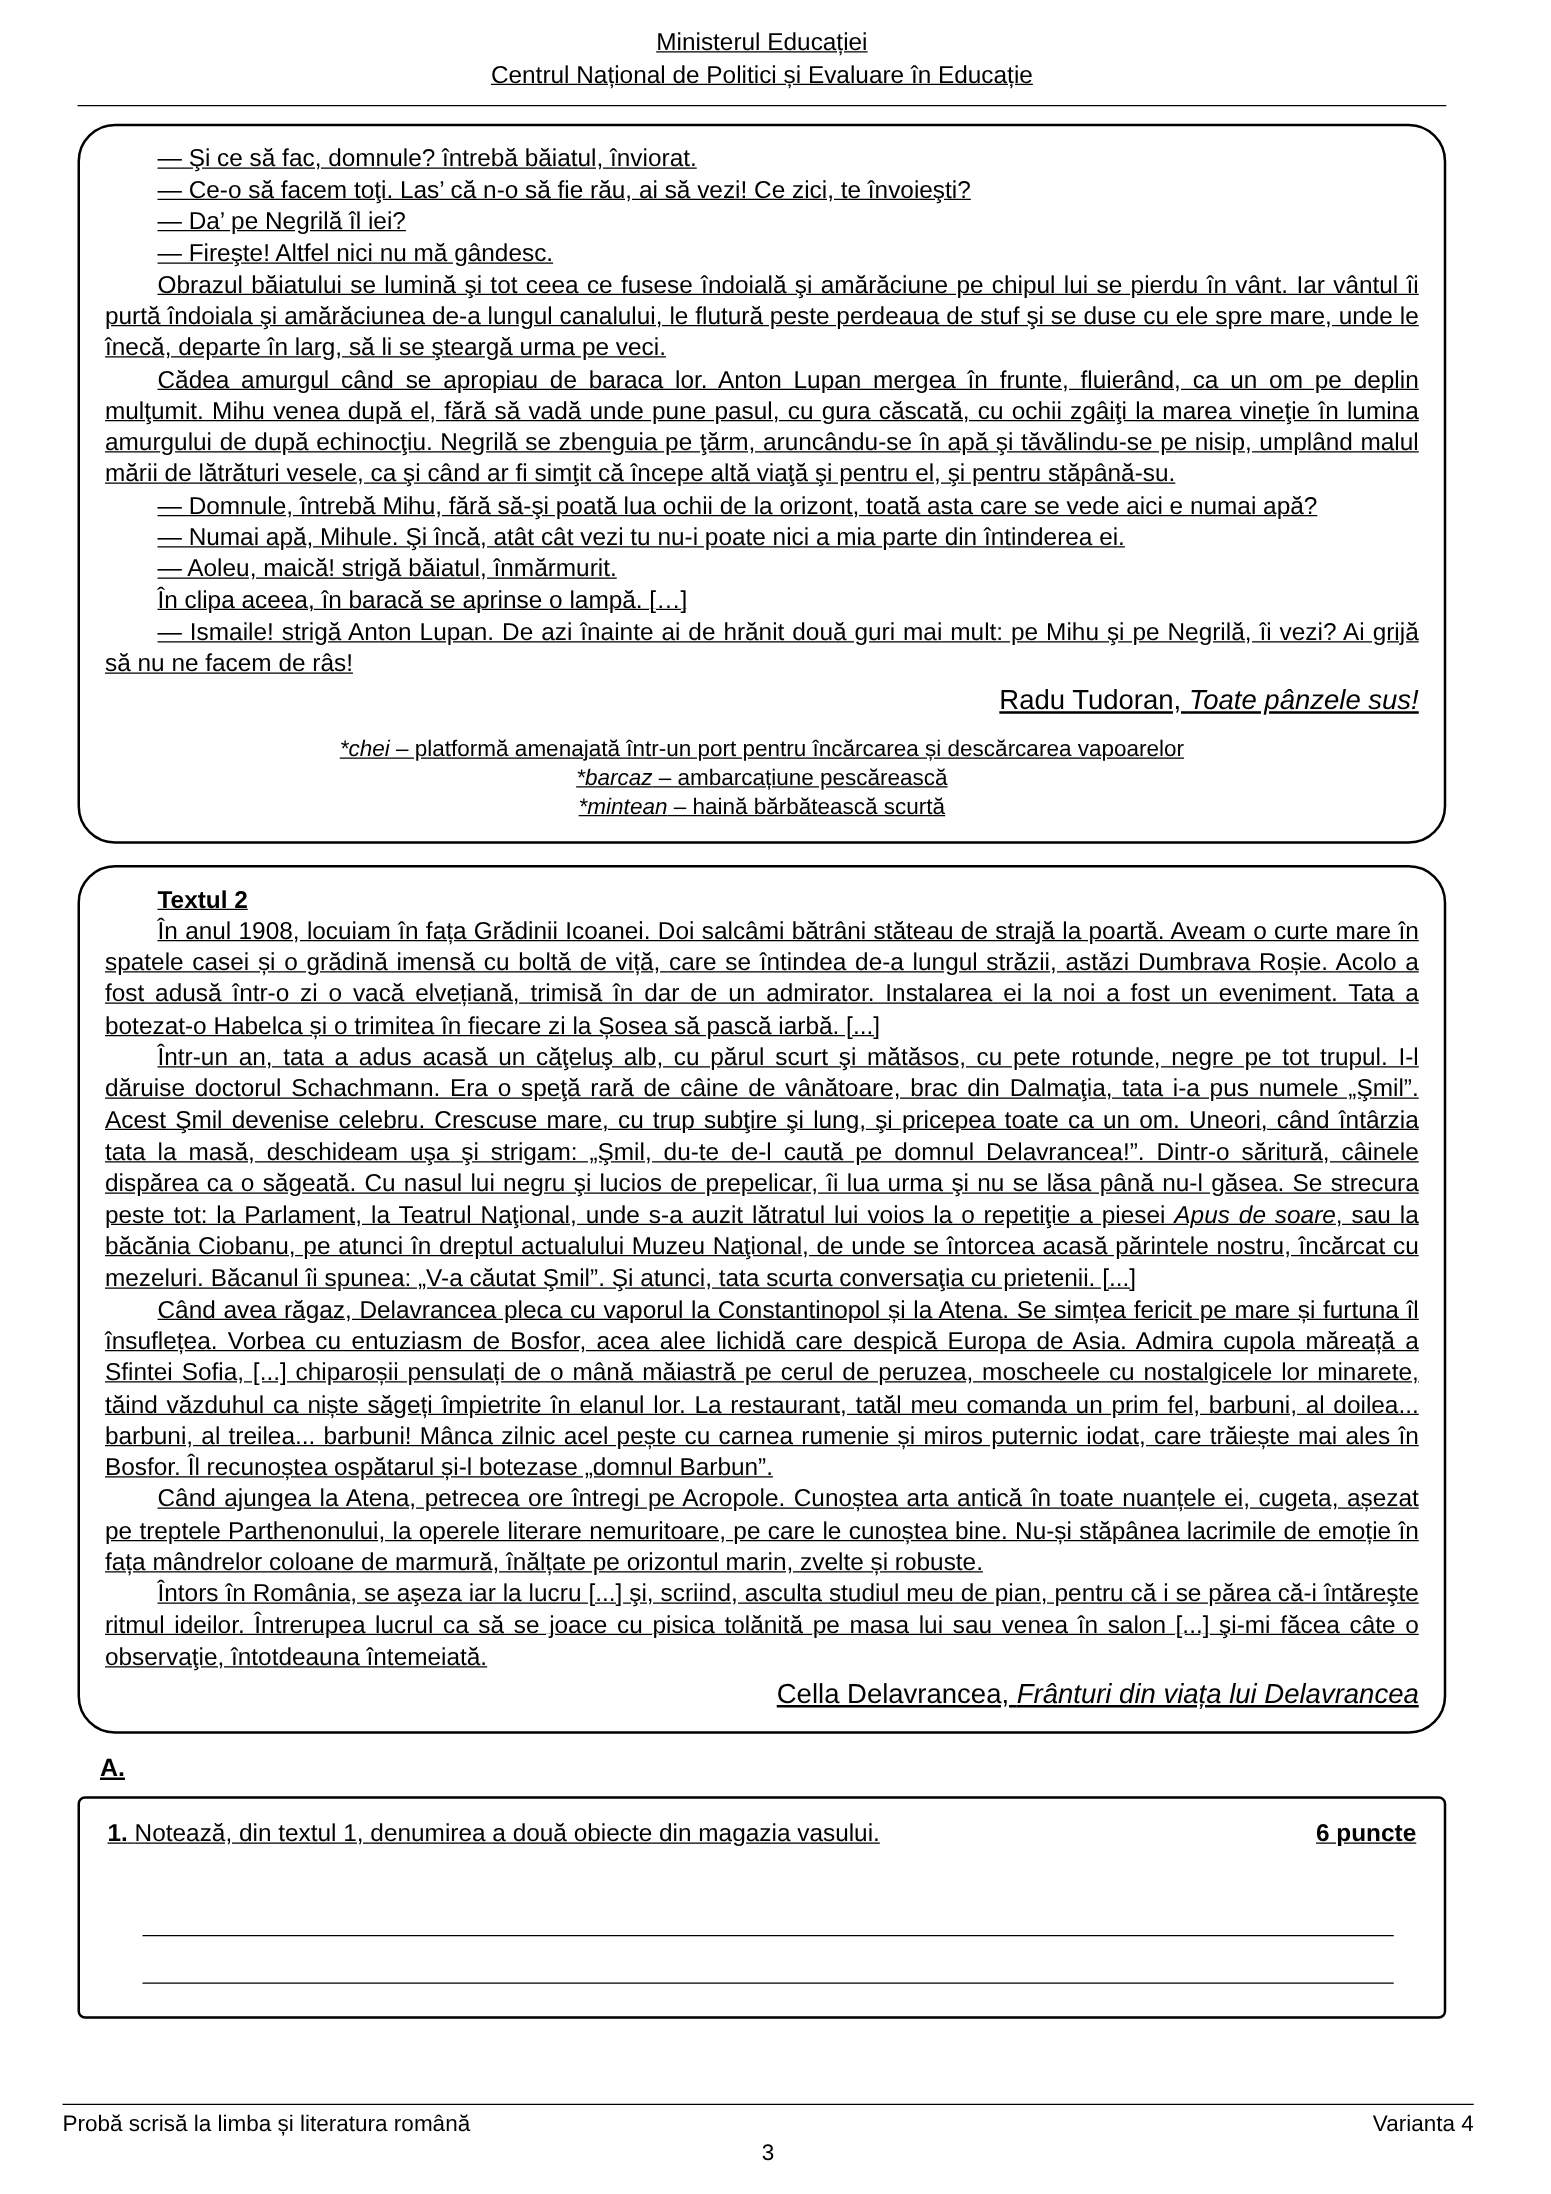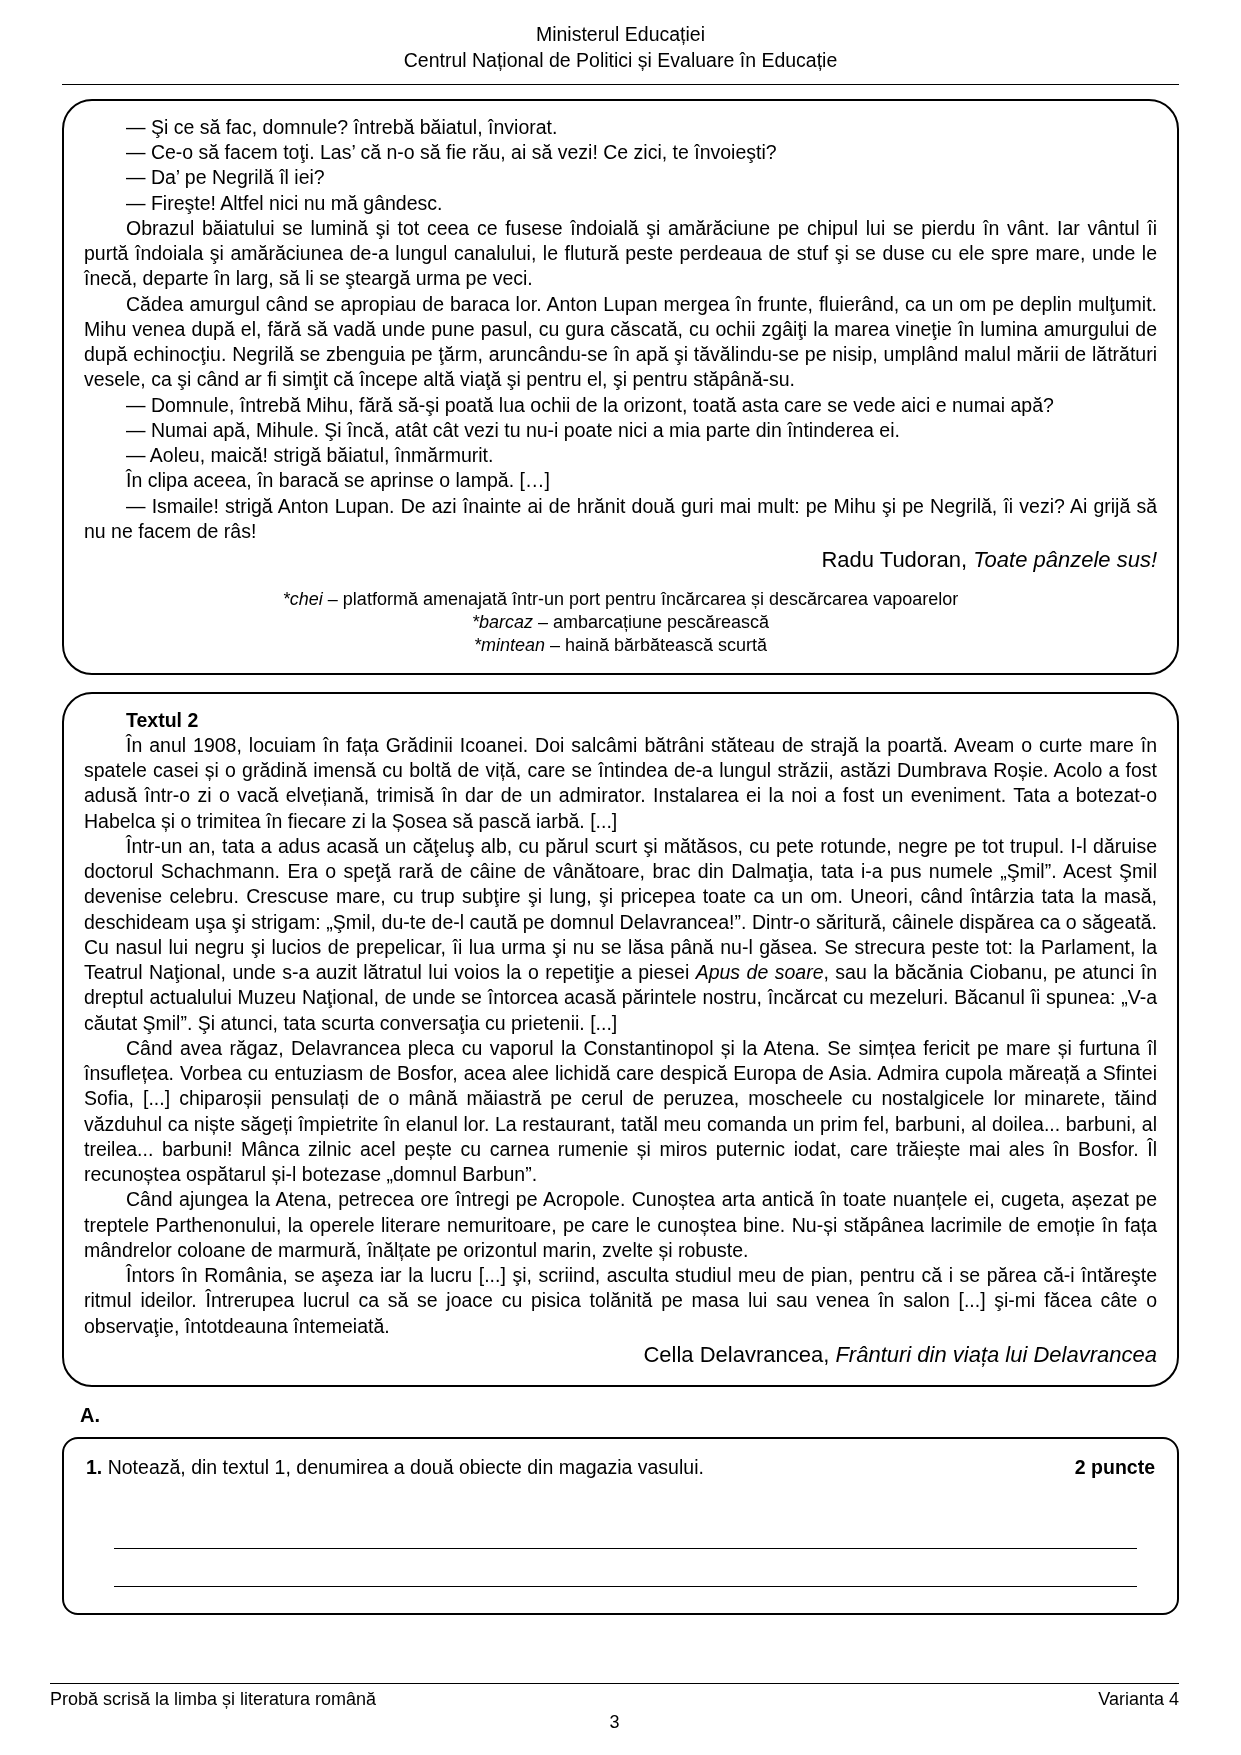--- a/index.html
+++ b/index.html
@@ -10,22 +10,23 @@
   body {
     width: 1241px;
     height: 1755px;
     font-family: "Liberation Sans", sans-serif;
     color: #000000;
     position: relative;
   }
   .page {
     width: 1241px;
     height: 1755px;
-    padding: 22px 62px 0 62px;
+    padding: 22px 84px 0 62px;
     position: relative;
+    text-decoration: underline;
   }
 
   
   .doc-header {
     text-align: center;
     font-size: 19.5px;
     line-height: 1.33;
     padding-bottom: 6px;
   }
   .doc-header .line { display: block; }
@@ -75,21 +76,21 @@
   
   .section-label {
     font-size: 20px;
     font-weight: bold;
     margin: 6px 0 10px 18px;
   }
 
   
   .question-box {
     border: 2px solid #000;
-    border-radius: 16px;
+    border-radius: 6px;
     padding: 16px 22px 26px 22px;
   }
   .question-row {
     display: flex;
     align-items: baseline;
     justify-content: space-between;
     font-size: 19.5px;
     line-height: 1.3;
   }
   .question-text { flex: 1 1 auto; padding-right: 24px; }
@@ -179,21 +180,21 @@
   </div>
 
   <div class="section-label">A.</div>
 
   <div class="question-box">
     <div class="question-row">
       <div class="question-text">
         <span class="qnum">1.</span>
         <span>Notează, din textul 1, denumirea a două obiecte din magazia vasului.</span>
       </div>
-      <div class="question-points">2 puncte</div>
+      <div class="question-points">6 puncte</div>
     </div>
     <div class="answer-lines">
       <div class="answer-line"></div>
       <div class="answer-line"></div>
     </div>
   </div>
 
   <div class="doc-footer">
     <div class="footer-rule"></div>
     <div class="footer-row">

